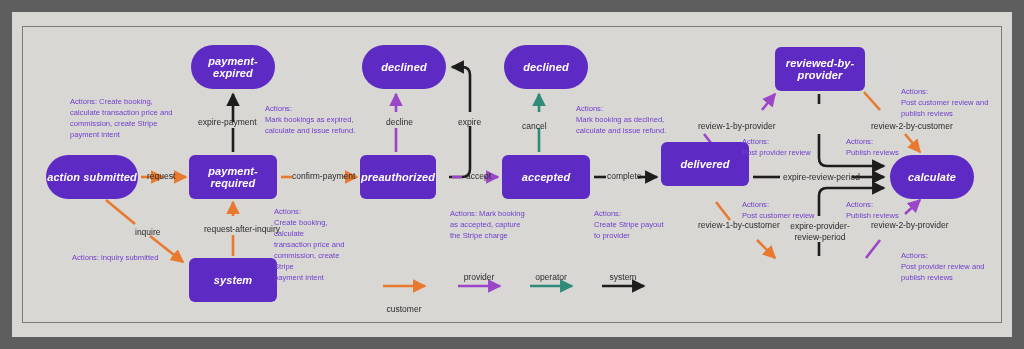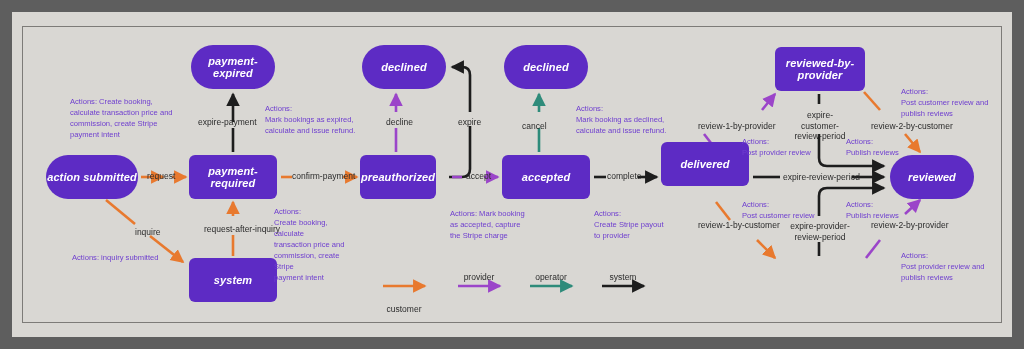--- a/index.html
+++ b/index.html
@@ -222,37 +222,35 @@
   <div class="node rect" style="left:502px;top:155px;width:88px;height:44px;">
     <span>accepted</span>
   </div>
   <div class="node rect" style="left:661px;top:142px;width:88px;height:44px;">
     <span>delivered</span>
   </div>
   <div class="node rect" style="left:775px;top:47px;width:90px;height:44px;">
     <span>reviewed-by-provider</span>
   </div>
   <div class="node pill" style="left:890px;top:155px;width:84px;height:44px;">
-    <span>reviewed</span>
+    <span>calculate</span>
   </div>
 
   <div class="edge-label" style="left:147px;top:171px;">request</div>
   <div class="edge-label" style="left:198px;top:117px;">expire-payment</div>
   <div class="edge-label" style="left:135px;top:227px;">inquire</div>
   <div class="edge-label" style="left:204px;top:224px;">request-after-inquiry</div>
   <div class="edge-label" style="left:292px;top:171px;">confirm-payment</div>
   <div class="edge-label" style="left:386px;top:117px;">decline</div>
   <div class="edge-label" style="left:458px;top:117px;">expire</div>
   <div class="edge-label" style="left:466px;top:171px;">accept</div>
   <div class="edge-label" style="left: 522px; top: 121px;">cancel</div>
   <div class="edge-label" style="left:607px;top:171px;">complete</div>
   <div class="edge-label" style="left:698px;top:121px;">review-1-by-provider</div>
   <div class="edge-label" style="left:871px;top:121px;">review-2-by-customer</div>
-  <div class="edge-label wrap" style="left:789px;top:110px;width:62px;">expire-customer-
-review-period</div>
   <div class="edge-label" style="left:783px;top:172px;">expire-review-period</div>
   <div class="edge-label" style="left:698px;top:220px;">review-1-by-customer</div>
   <div class="edge-label" style="left:871px;top:220px;">review-2-by-provider</div>
   <div class="edge-label wrap" style="left:789px;top:221px;width:62px;">expire-provider-
 review-period</div>
 
   <div class="edge-label" style="left:-9999px;top:0;"></div>
 
   <div class="action-note" style="left:70px;top:96px;width:150px;">Actions: Create booking,
 calculate transaction price and

